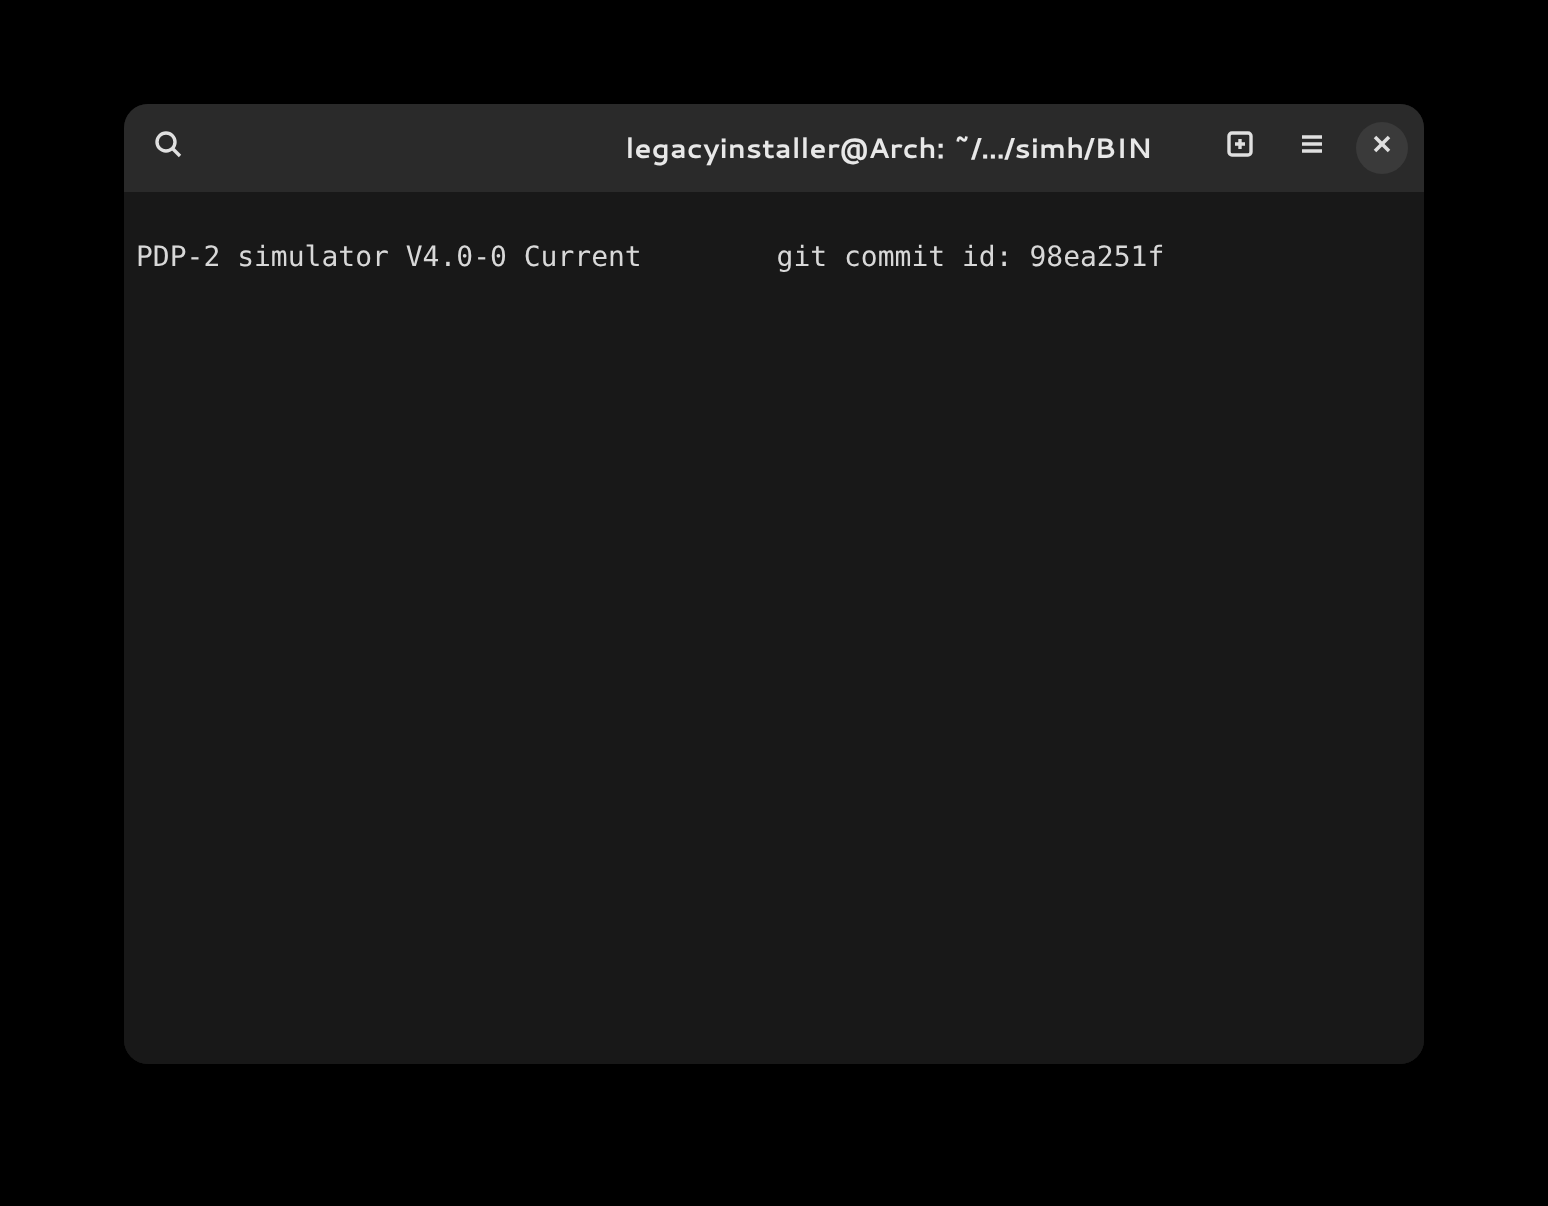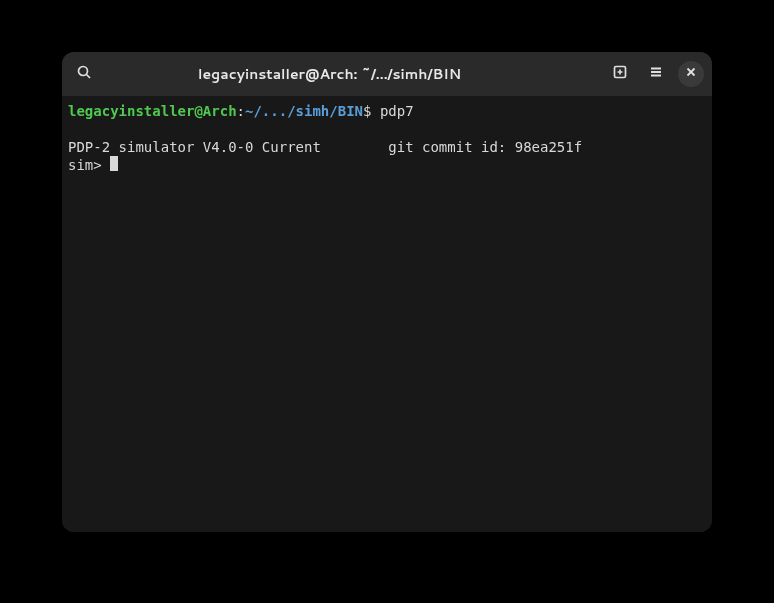--- a/index.html
+++ b/index.html
@@ -37,21 +37,21 @@
       gap: 8px;
     }
     .titlebar-left {
       display: flex;
       align-items: center;
       gap: 8px;
       width: 120px;
     }
     .titlebar-center {
       flex: 1;
-      text-align: left;
+      text-align: right;
       color: #e8e8e8;
       font-family: "Cantarell", "DejaVu Sans", sans-serif;
       font-weight: 600;
       font-size: 14px;
       white-space: nowrap;
       overflow: hidden;
     }
     .titlebar-right {
       display: flex;
       align-items: center;
@@ -168,18 +168,16 @@
         <span>
           <svg viewBox="0 0 16 16" fill="none" stroke="currentColor" stroke-width="1.8">
             <line x1="4.5" y1="4.5" x2="11.5" y2="11.5"></line>
             <line x1="11.5" y1="4.5" x2="4.5" y2="11.5"></line>
           </svg>
         </span>
       </div>
     </div>
   </div>
   <div class="terminal-body">
-    <div class="prompt-line"><span class="user-host">legacyinstaller@Arch</span><span class="colon">:</span><span class="path">~/.../simh/BIN</span><span class="dollar">$ </span><span class="cmd">pdp7</span></div>
     <div class="output">&nbsp;</div>
     <div class="output">PDP-2 simulator V4.0-0 Current        git commit id: 98ea251f</div>
-    <div class="sim-line"><span class="output">sim&gt; </span><span class="cursor-block"></span></div>
   </div>
 </div>
 
 </body></html>

